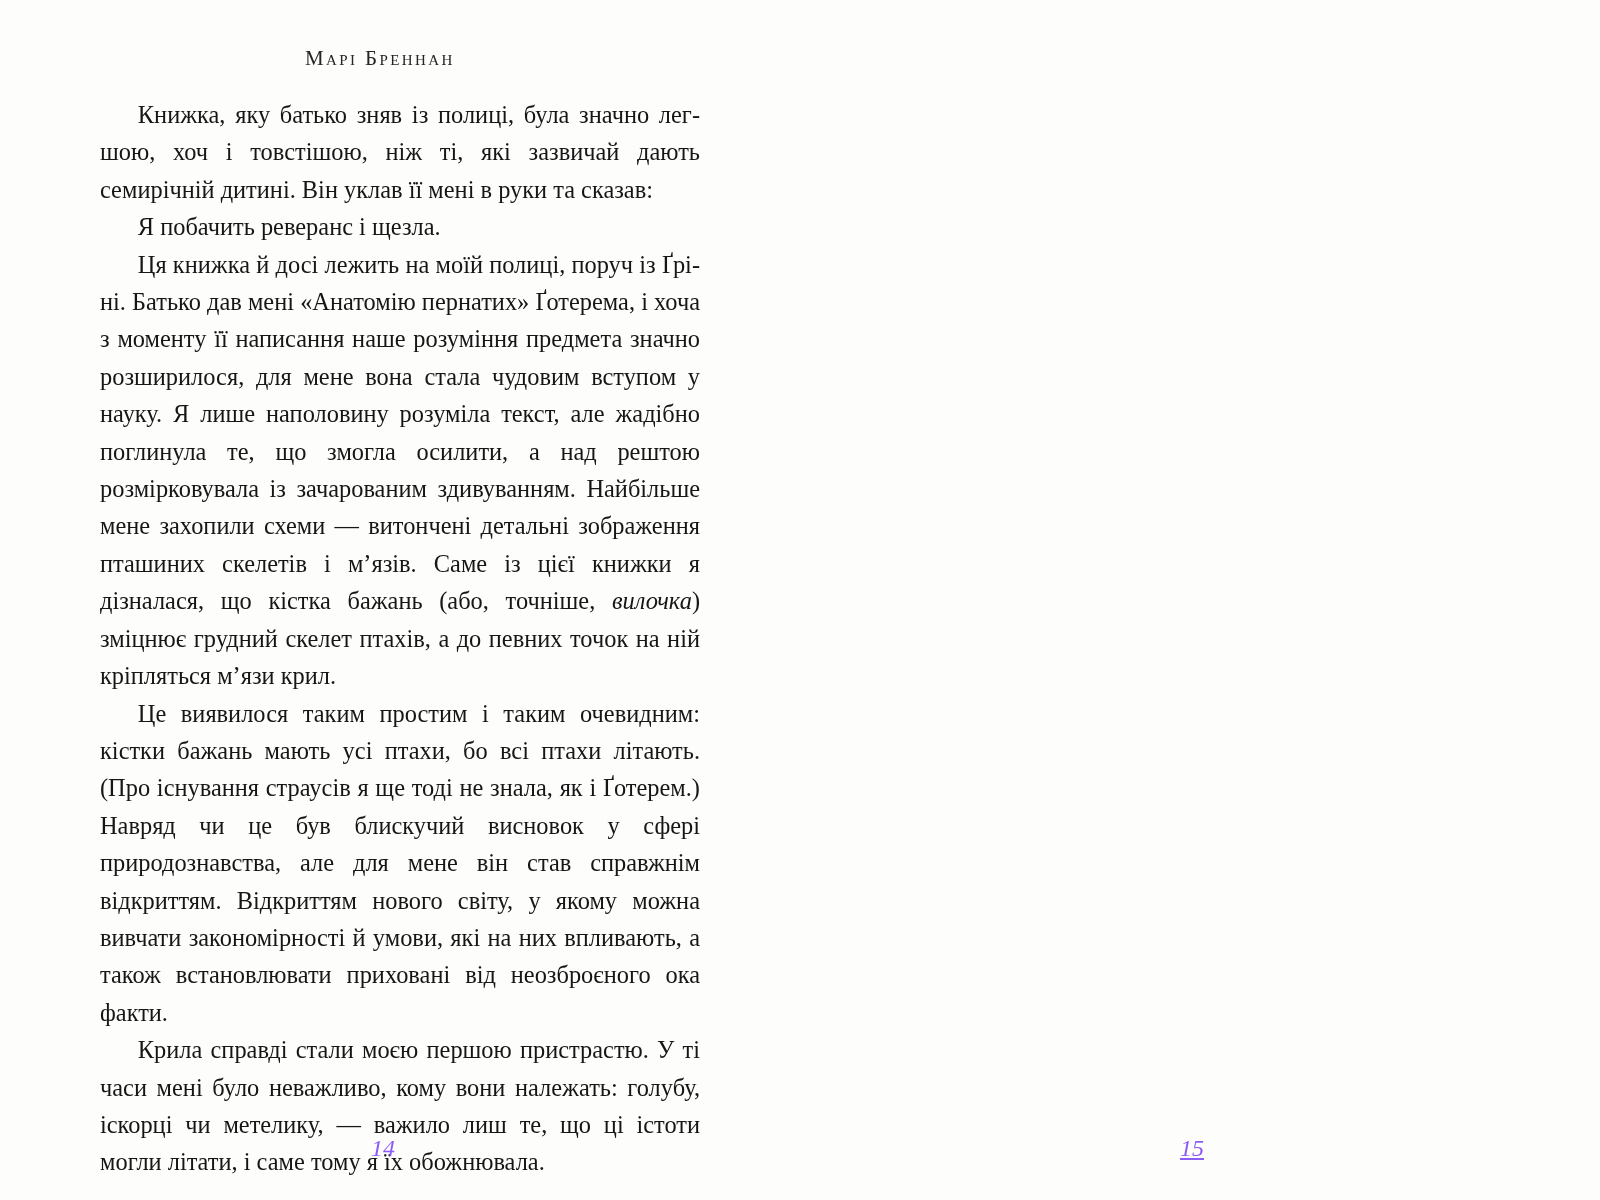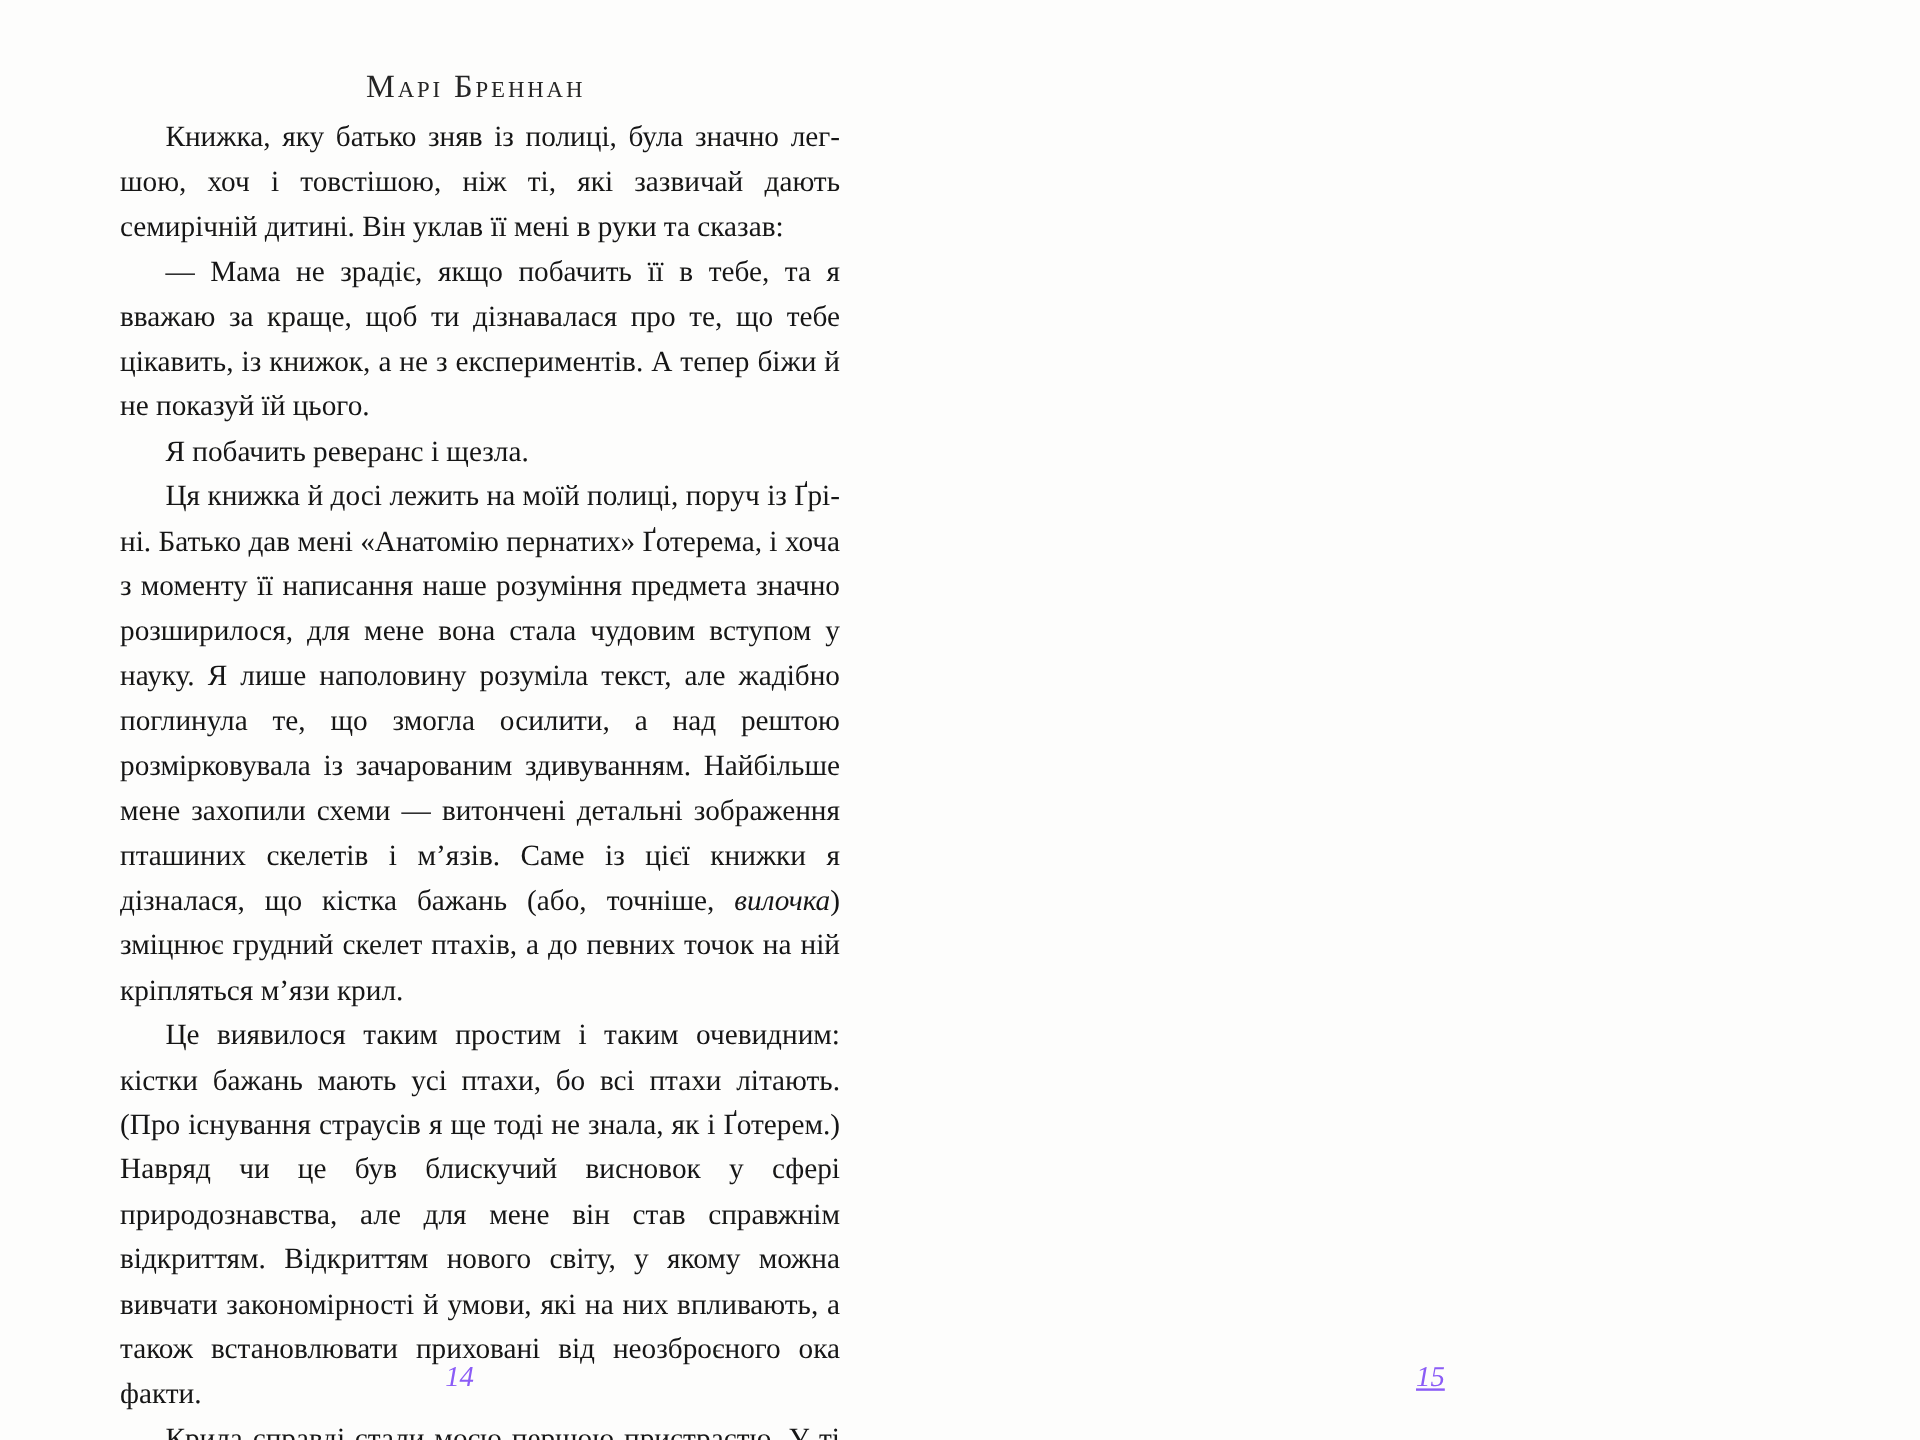--- a/index.html
+++ b/index.html
@@ -25,22 +25,22 @@
     position: relative;
     width: 800px;
     height: 1200px;
     box-sizing: border-box;
   }
   .page-left  { padding: 0 100px 0 100px; }
   .page-right { padding: 0 100px 0 85px; }
 
   .running-head {
     position: absolute;
-    top: 57px;
-    font-size: 27px;
+    top: 46px;
+    font-size: 21px;
     letter-spacing: 2.4px;
     font-variant: small-caps;
     text-transform: none;
     color: #252525;
     white-space: nowrap;
   }
   .rh-left  { left: 305px; }
 
   .textblock {
     position: absolute;
@@ -78,21 +78,20 @@
 </style>
 </head>
 <body>
 
 <div class="spread">
 
   <div class="page page-left">
     <div class="running-head rh-left">Марі Бреннан</div>
     <div class="textblock tb-left">
         <p>Книжка, яку батько зняв із полиці, була значно лег­шою, хоч і товстішою, ніж ті, які зазвичай дають семиріч­ній дитині. Він уклав її мені в руки та сказав:</p>
-        <p>— Мама не зрадіє, якщо побачить її в тебе, та я вважаю за краще, щоб ти дізнавалася про те, що тебе цікавить, із книжок, а не з експериментів. А тепер біжи й не показуй їй цього.</p>
         <p>Я побачить реверанс і щезла.</p>
         <p>Ця книжка й досі лежить на моїй полиці, поруч із Ґрі­ні. Батько дав мені «Анатомію пернатих» Ґотерема, і хоча з моменту її написання наше розуміння предмета значно розширилося, для мене вона стала чудовим вступом у нау­ку. Я лише наполовину розуміла текст, але жадібно погли­нула те, що змогла осилити, а над рештою розмірковувала із зачарованим здивуванням. Найбільше мене захопили схеми — витончені детальні зображення пташиних ске­летів і м’язів. Саме із цієї книжки я дізналася, що кістка бажань (або, точніше, <i>вилочка</i>) зміцнює грудний скелет птахів, а до певних точок на ній кріпляться м’язи крил.</p>
         <p>Це виявилося таким простим і таким очевидним: кіст­ки бажань мають усі птахи, бо всі птахи літають. (Про іс­нування страусів я ще тоді не знала, як і Ґотерем.) Навряд чи це був блискучий висновок у сфері природознавства, але для мене він став справжнім відкриттям. Відкрит­тям нового світу, у якому можна вивчати закономірнос­ті й умови, які на них впливають, а також встановлювати приховані від неозброєного ока факти.</p>
         <p>Крила справді стали моєю першою пристрастю. У ті часи мені було неважливо, кому вони належать: голубу, іскорці чи метелику, — важило лиш те, що ці істоти могли літати, і саме тому я їх обожнювала.</p>
       </div>
     <div class="folio">
       <span class="folio-inner folio-left">14</span>
     </div>
   </div>
 

